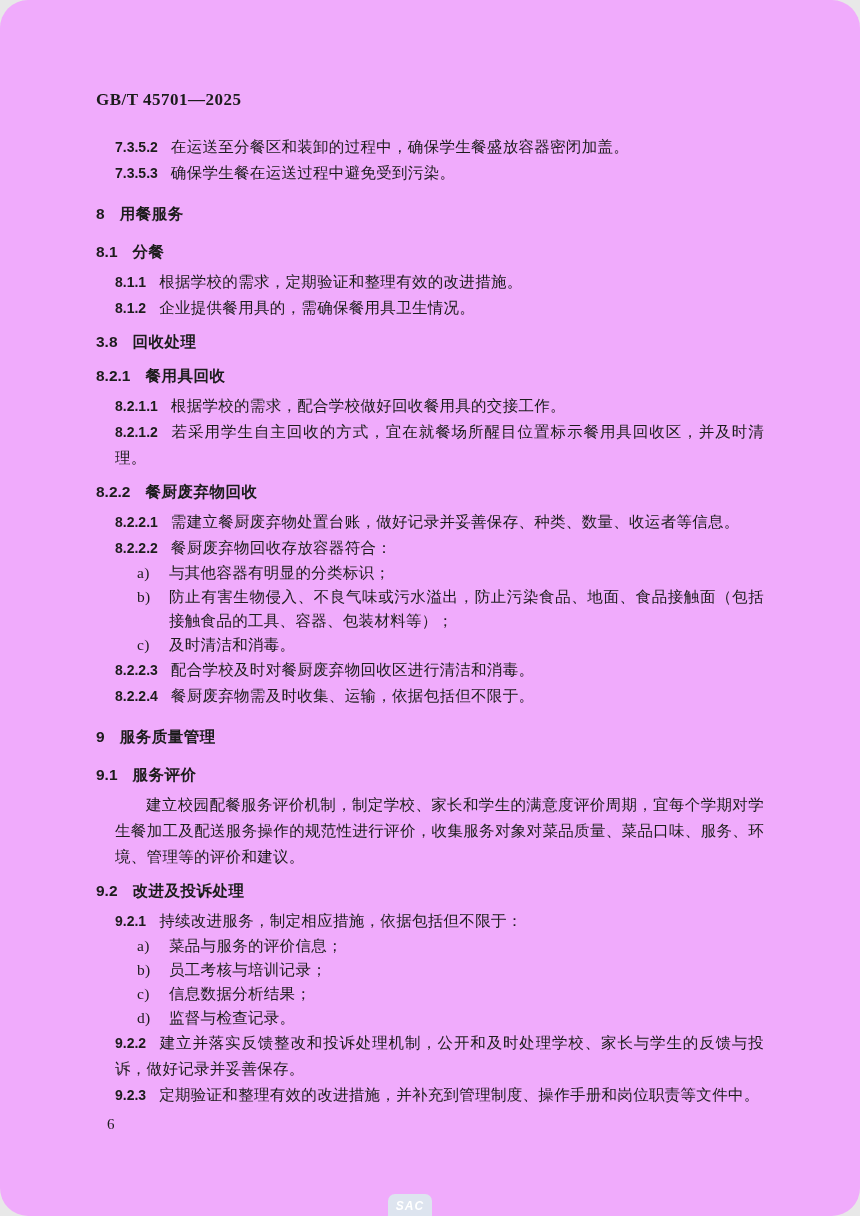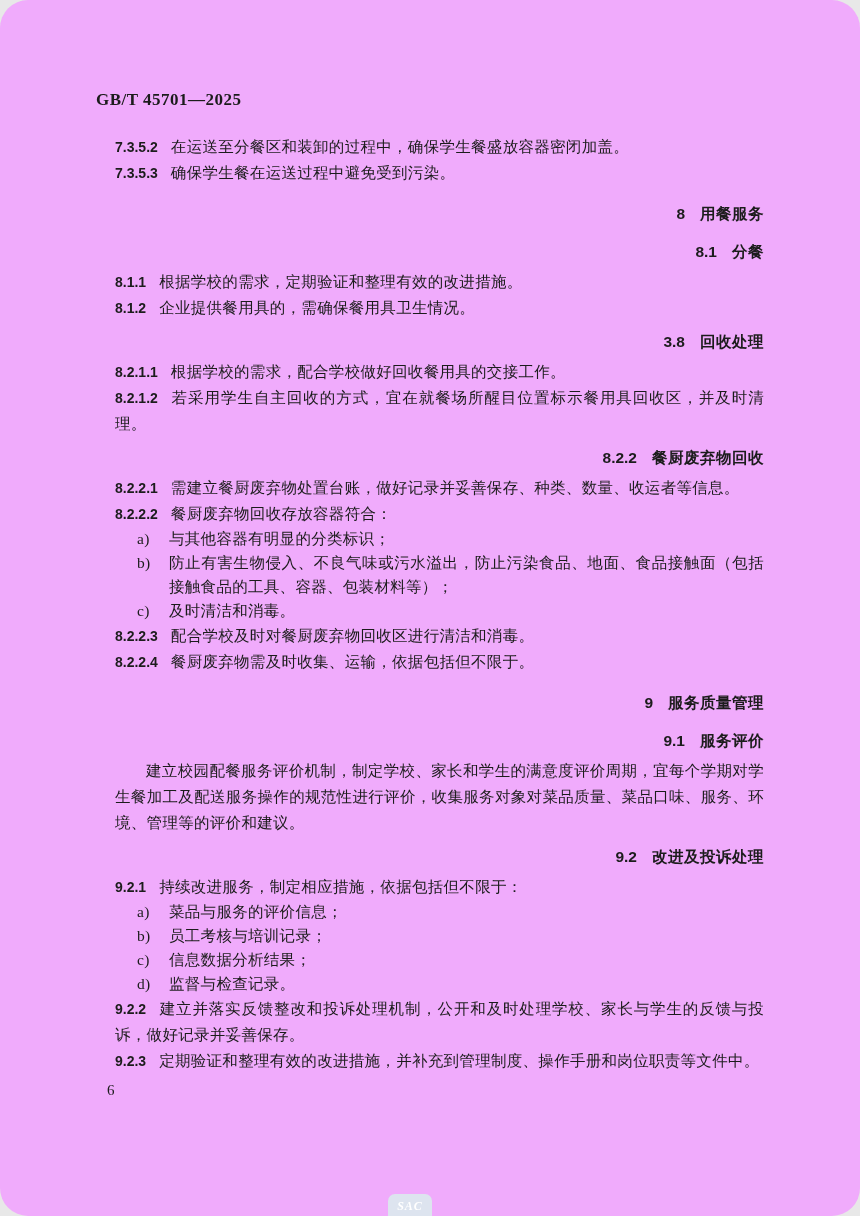--- a/index.html
+++ b/index.html
@@ -40,21 +40,21 @@
     font-size: 14px;
     margin-right: 13px;
     letter-spacing: 0;
   }
   .h1, .h2, .h3 {
     font-family: "Liberation Sans", "DejaVu Sans", sans-serif;
     font-weight: 700;
     font-size: 15.5px;
     line-height: 26px;
     letter-spacing: 0.5px;
-    text-align: right;
+    text-align: left;
   }
   .h1 { margin: 15px 0 12px 0; }
   .h2, .h3 { margin: 8px 0 4px 0; }
   .h1 .num, .h2 .num, .h3 .num { margin-right: 15px; letter-spacing: 0; }
   .list {
     position: relative;
     padding-left: 54px;
     font-size: 15.5px;
     line-height: 24px;
     letter-spacing: 0.3px;
@@ -80,21 +80,21 @@
     top: 1194px;
     width: 44px;
     height: 28px;
     background: #dde4ef;
     border-radius: 7px;
     display: flex;
     align-items: center;
     justify-content: center;
   }
   .watermark .wm-text {
-    font-family: Liberation Serif, serif;
+    font-family: Liberation Sans, sans-serif;
     font-weight: 700;
     font-style: italic;
     font-size: 12px;
     color: #ffffff;
     letter-spacing: 1px;
     margin-top: -4px;
   }
 </style>
 </head>
 <body>
@@ -103,20 +103,21 @@
   <div class="content">
     <div class="doc-header">GB/T 45701—2025</div>
     <div>
         <div class="block clause"><span class="num">7.3.5.2</span><span class="txt">在运送至分餐区和装卸的过程中，确保学生餐盛放容器密闭加盖。</span></div>
         <div class="block clause"><span class="num">7.3.5.3</span><span class="txt">确保学生餐在运送过程中避免受到污染。</span></div>
         <div class="block h1"><span class="num">8</span><span class="txt">用餐服务</span></div>
         <div class="block h2"><span class="num">8.1</span><span class="txt">分餐</span></div>
         <div class="block clause"><span class="num">8.1.1</span><span class="txt">根据学校的需求，定期验证和整理有效的改进措施。</span></div>
         <div class="block clause"><span class="num">8.1.2</span><span class="txt">企业提供餐用具的，需确保餐用具卫生情况。</span></div>
         <div class="block h2"><span class="num">3.8</span><span class="txt">回收处理</span></div>
+        <div class="block h3"><span class="num">8.2.1</span><span class="txt">餐用具回收</span></div>
         <div class="block clause"><span class="num">8.2.1.1</span><span class="txt">根据学校的需求，配合学校做好回收餐用具的交接工作。</span></div>
         <div class="block clause"><span class="num">8.2.1.2</span><span class="txt">若采用学生自主回收的方式，宜在就餐场所醒目位置标示餐用具回收区，并及时清理。</span></div>
         <div class="block h3"><span class="num">8.2.2</span><span class="txt">餐厨废弃物回收</span></div>
         <div class="block clause"><span class="num">8.2.2.1</span><span class="txt">需建立餐厨废弃物处置台账，做好记录并妥善保存、种类、数量、收运者等信息。</span></div>
         <div class="block clause"><span class="num">8.2.2.2</span><span class="txt">餐厨废弃物回收存放容器符合：</span></div>
         <div class="block list"><span class="num">a)</span><span class="txt">与其他容器有明显的分类标识；</span></div>
         <div class="block list"><span class="num">b)</span><span class="txt">防止有害生物侵入、不良气味或污水溢出，防止污染食品、地面、食品接触面（包括接触食品的工具、容器、包装材料等）；</span></div>
         <div class="block list"><span class="num">c)</span><span class="txt">及时清洁和消毒。</span></div>
         <div class="block clause"><span class="num">8.2.2.3</span><span class="txt">配合学校及时对餐厨废弃物回收区进行清洁和消毒。</span></div>
         <div class="block clause"><span class="num">8.2.2.4</span><span class="txt">餐厨废弃物需及时收集、运输，依据包括但不限于。</span></div>

